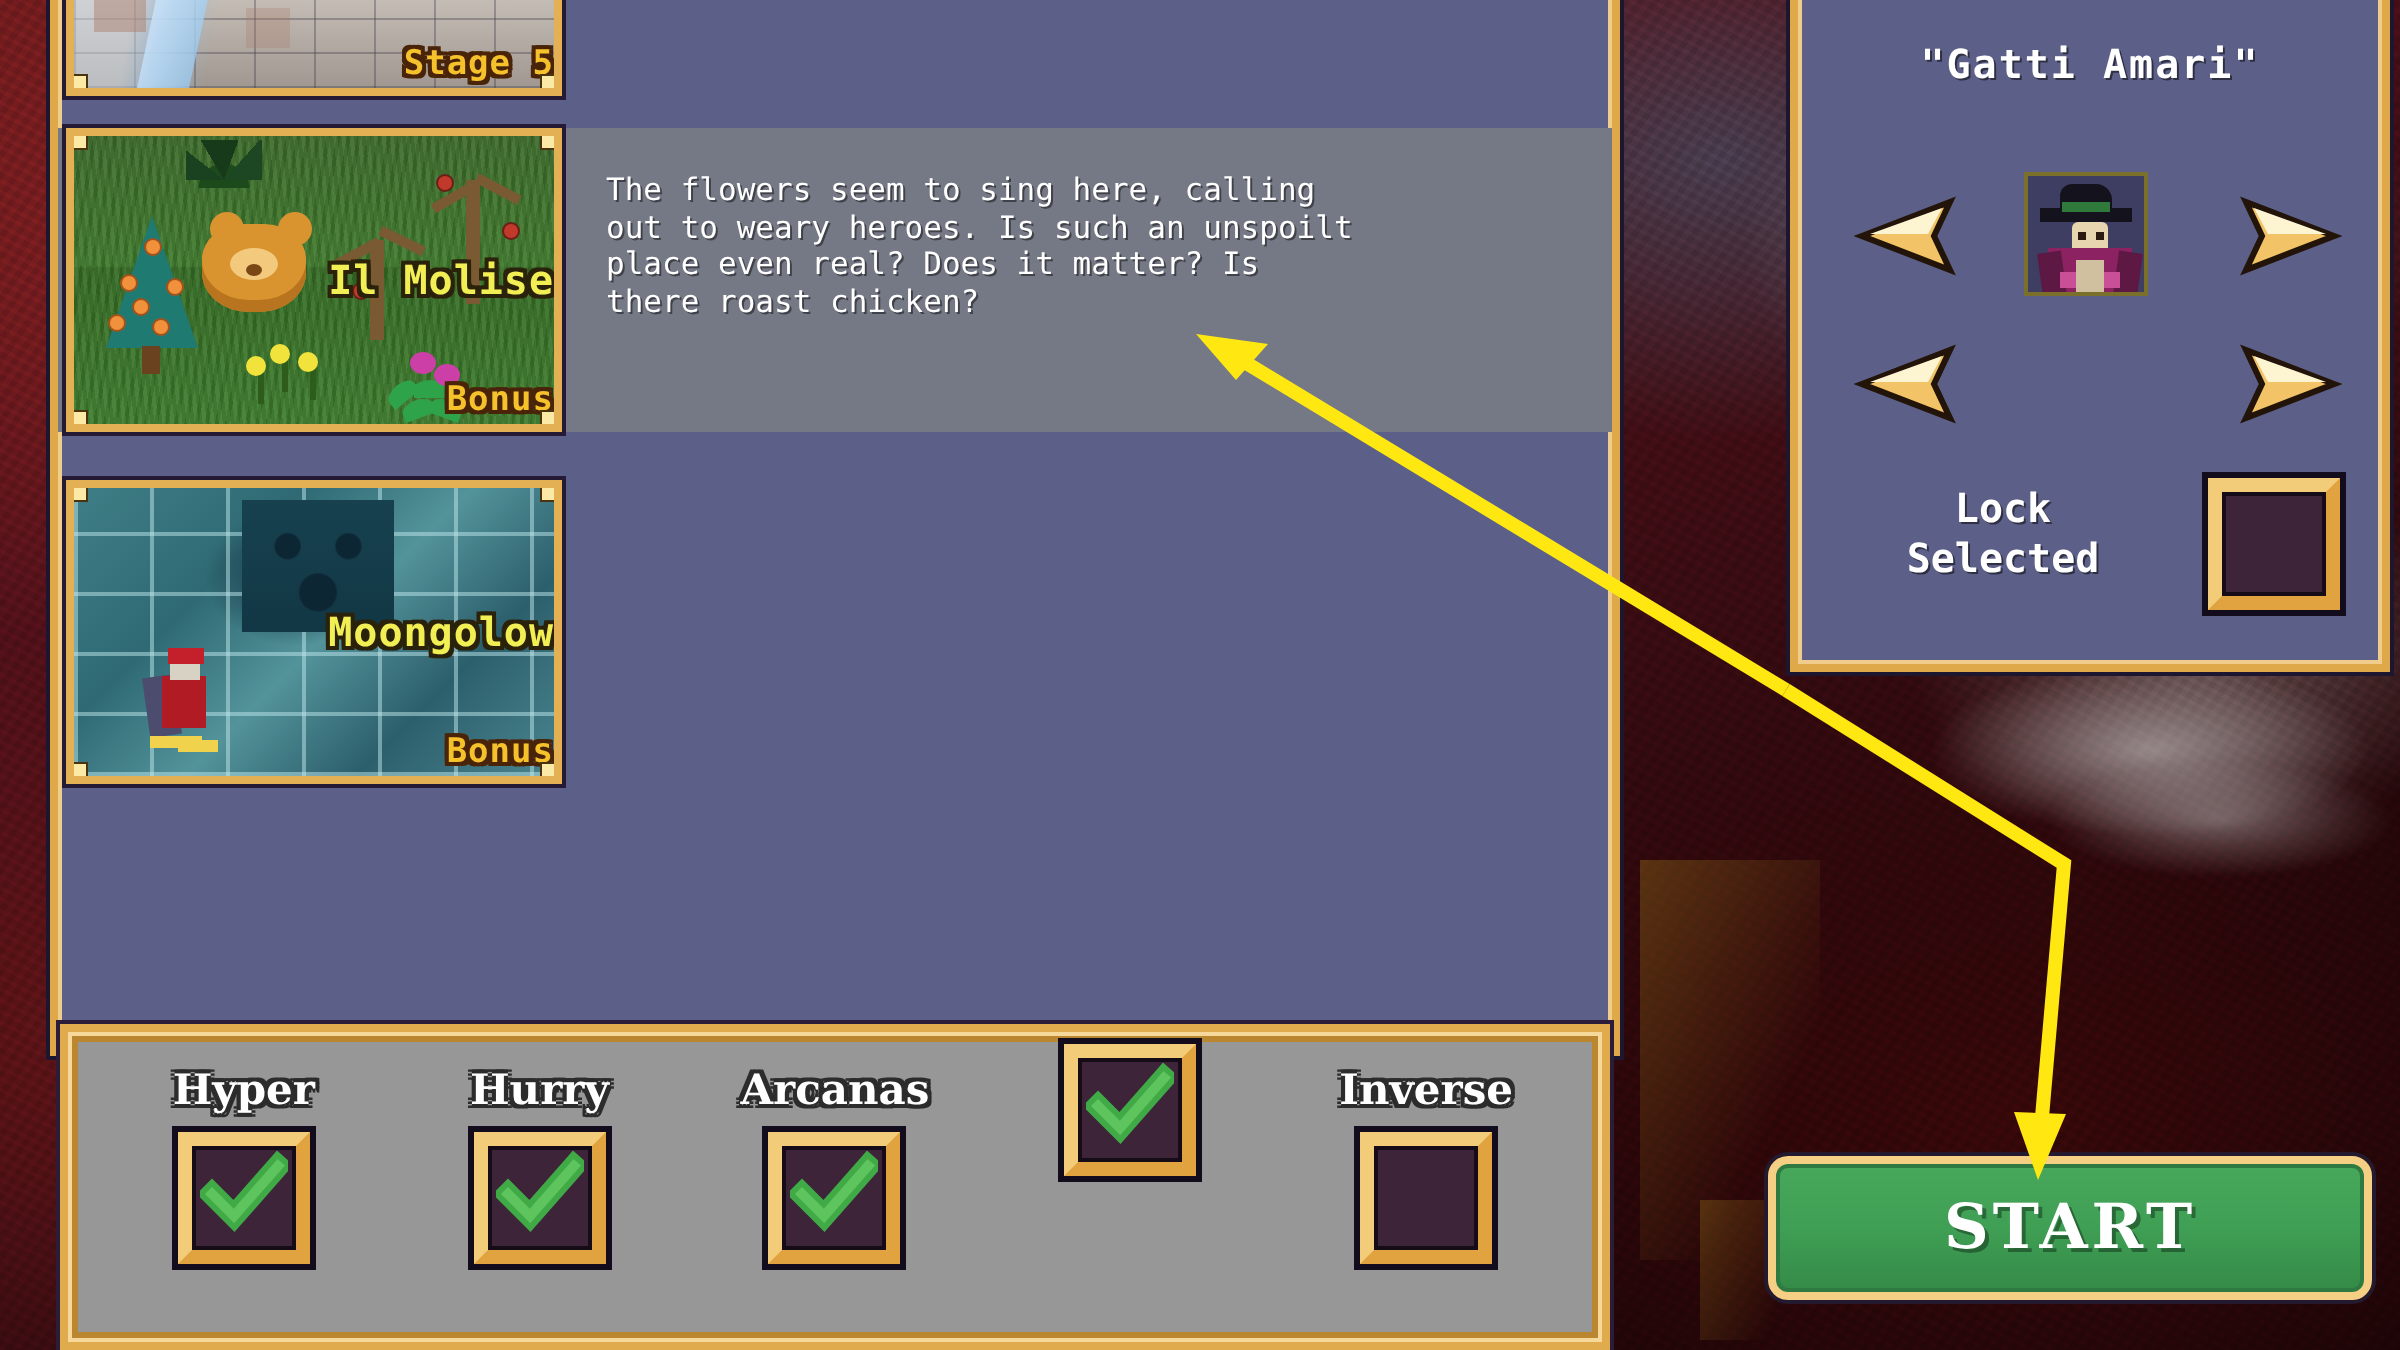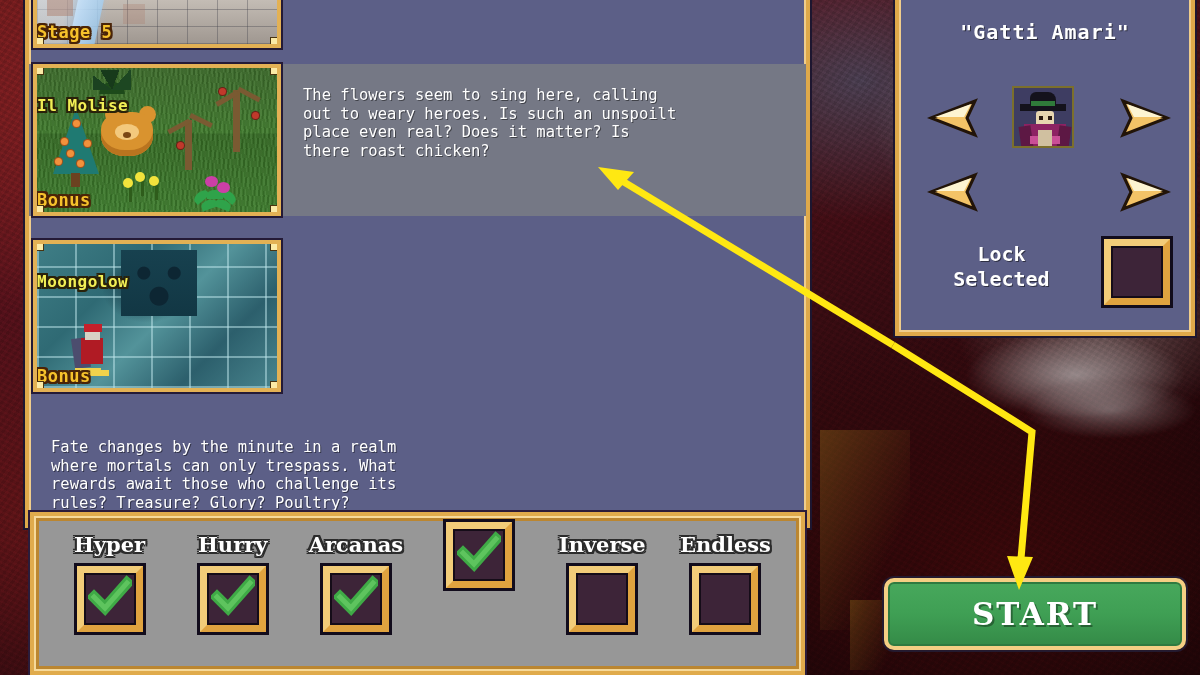--- a/index.html
+++ b/index.html
@@ -65,26 +65,27 @@
   .thumb-card .corner {
     position: absolute; width: 8px; height: 8px; background: #fbeaa6;
     box-shadow: 0 0 0 1px #4a3410; z-index: 6;
   }
   .corner.tl { left: -2px; top: -2px; }
   .corner.tr { right: -2px; top: -2px; }
   .corner.bl { left: -2px; bottom: -2px; }
   .corner.br { right: -2px; bottom: -2px; }
 
   .thumb-title, .thumb-tag {
-    position: absolute; width: 100%; text-align: left;
+    position: absolute; width: 100%; text-align: right;
     font-family: "DejaVu Sans Mono", monospace;
     font-weight: bold; z-index: 5;
     letter-spacing: .5px;
-  }
-  .thumb-title { top: 28px; font-size: 16px; color: #f2ef55;
+    margin-top: 42px;
+  }
+  .thumb-title { top: 18px; font-size: 20px; color: #f2ef55;
     text-shadow: 2px 0 #2a220a, -2px 0 #2a220a, 0 2px #2a220a, 0 -2px #2a220a,
                  2px 2px #2a220a, -2px -2px #2a220a, 2px -2px #2a220a, -2px 2px #2a220a; }
   .thumb-tag { bottom: 2px; font-size: 17px; color: #f6c22b;
     text-shadow: 2px 0 #4a2408, -2px 0 #4a2408, 0 2px #4a2408, 0 -2px #4a2408,
                  2px 2px #4a2408, -2px -2px #4a2408, 2px -2px #4a2408, -2px 2px #4a2408; }
   .thumb-qmark { position:absolute; width:100%; text-align:center; top:60px; font-size:22px;
     font-weight:bold; color:#e9e9e9; z-index:5;
     text-shadow: 2px 2px 0 #1d2a14, -1px -1px 0 #1d2a14; }
 
   
@@ -359,24 +360,20 @@
         <div class="corner tl"></div>
           <div class="corner tr"></div>
         <div class="corner bl"></div>
           <div class="corner br"></div>
         <div class="thumb-title">Moongolow</div>
         <div class="thumb-tag">Bonus</div>
       </div>
     </div>
 
     <div class="stage-row" style="top:424px;height:152px;">
-      <div class="desc">Fate changes by the minute in a realm
-where mortals can only trespass. What
-rewards await those who challenge its
-rules? Treasure? Glory? Poultry?</div>
     </div>
   </div>
 
   <div id="options-bar">
 
     <div class="opt">
       <div class="opt-label">Hyper</div>
       <div class="checkbox">
         <svg class="check-mark" viewBox="0 0 44 44">
           <path d="M6 22 L17 33 L39 8" stroke="#3faa46" stroke-width="11" fill="none" stroke-linecap="square"></path>
@@ -412,24 +409,20 @@
           <path d="M6 22 L17 33 L39 8" stroke="#5ec45e" stroke-width="5" fill="none" stroke-linecap="square"></path>
         </svg>
       </div>
     </div>
 
     <div class="opt">
       <div class="opt-label">Inverse</div>
       <div class="checkbox"></div>
     </div>
 
-    <div class="opt">
-      <div class="opt-label">Endless</div>
-      <div class="checkbox"></div>
-    </div>
   </div>
 
   <div id="right-panel">
 
     <div id="char-name">"Gatti Amari"</div>
 
     <div class="arrow" style="left:28px;top:108px;">
       <svg viewBox="0 0 54 40" width="54" height="40">
         <path d="M4 20 L48 3 L40 20 L48 37 Z" fill="#f3c367" stroke="#221408" stroke-width="3" stroke-linejoin="miter"></path>
         <path d="M8 19 L44 6 L37 19 Z" fill="#fdf4d2"></path>

